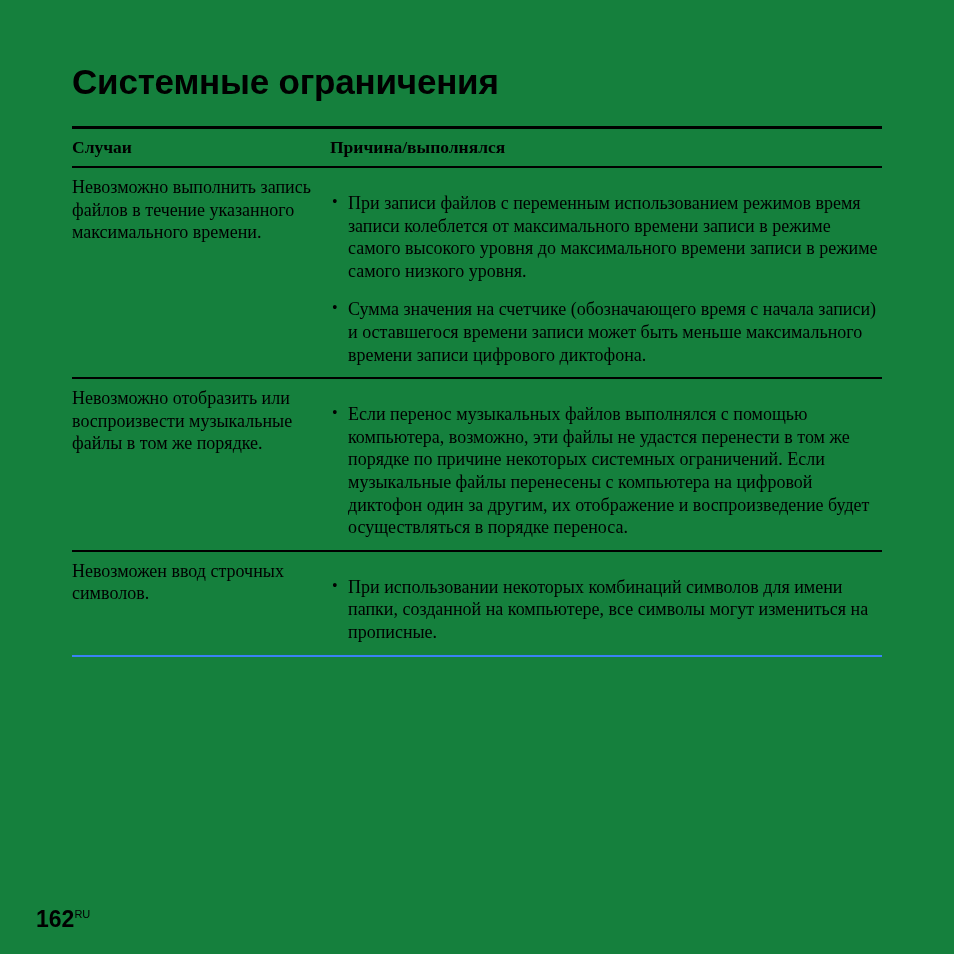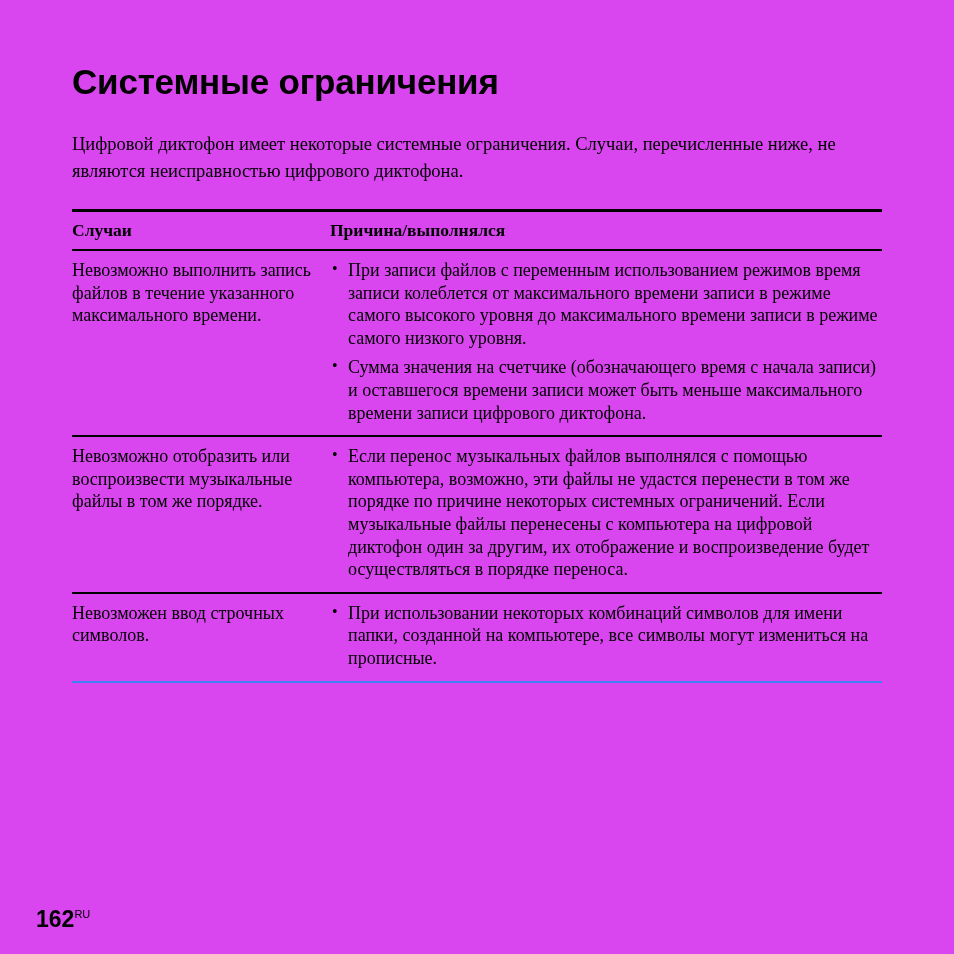--- a/index.html
+++ b/index.html
@@ -6,21 +6,21 @@
   html, body {
     margin: 0;
     padding: 0;
     background: #ffffff;
   }
 
   .page {
     position: relative;
     width: 954px;
     height: 954px;
-    background: #d946ef;
+    background: #15803d;
     overflow: hidden;
     font-family: "Liberation Serif", "DejaVu Serif", serif;
     color: #000000;
     box-sizing: border-box;
   }
 
   .content {
     position: absolute;
     left: 72px;
     top: 0;
@@ -89,21 +89,21 @@
 
   ul.bullets {
     list-style: none;
     margin: 0;
     padding: 0;
   }
 
   ul.bullets li {
     position: relative;
     padding-left: 18px;
-    margin: 0 0 7px 0;
+    margin: 16px 0 7px 0;
   }
 
   ul.bullets li:last-child {
     margin-bottom: 0;
   }
 
   ul.bullets li::before {
     content: "\2022";
     position: absolute;
     left: 2px;
@@ -136,21 +136,20 @@
 </style>
 </head>
 <body>
 
 <div class="page">
 
   <div class="content">
 
     <h1 class="page-title">Системные ограничения</h1>
 
-    <p class="intro">Цифровой диктофон имеет некоторые системные ограничения. Случаи, перечисленные ниже, не являются неисправностью цифрового диктофона.</p>
 
     <table class="doc-table">
       <colgroup>
         <col class="col-symptom">
         <col class="col-cause">
       </colgroup>
       <thead>
         <tr>
           <th>Случаи</th>
           <th>Причина/выполнялся</th>

